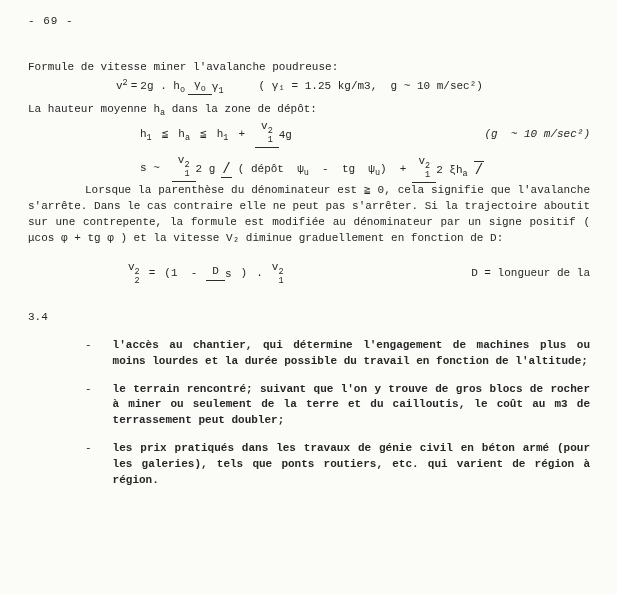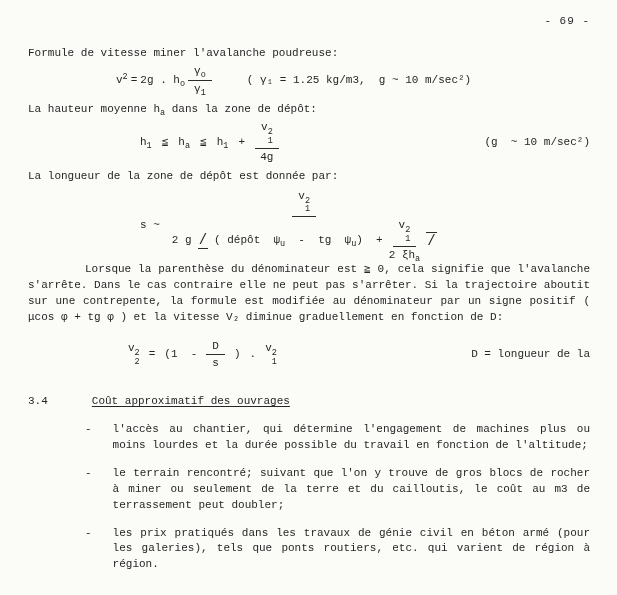--- a/index.html
+++ b/index.html
@@ -7,49 +7,49 @@
   body {
     width: 617px; height: 595px;
     background: #fbfbf8;
     color: #262626;
     font-family: "Liberation Mono", "DejaVu Sans Mono", "DejaVu Sans", monospace;
     font-size: 11px;
     line-height: 1.45;
     padding: 14px 27px 6px 28px;
     overflow: hidden;
   }
-  .page-number { text-align: right; margin: 0 0 16px 0; letter-spacing: 1px; }
+  .page-number { text-align: left; margin: 0 0 30px 0; letter-spacing: 1px; }
   p { margin: 0; }
   .lead { margin-bottom: 3px; white-space: normal; }
   sub, sup { font-size: 8.5px; line-height: 0; }
   sub { vertical-align: -3px; }
   sup { vertical-align: 4px; }
   .formula { display: flex; align-items: center; white-space: pre; line-height: 1.15; }
   .f1 { margin: 3px 0 7px 88px; gap: 3px; }
   .f2 { margin: 3px 0 5px 112px; gap: 10px; }
   .f3 { margin: 5px 0 0 112px; gap: 12px; }
   .f4 { margin: 14px 0 0 100px; gap: 9px; }
   .tok { white-space: pre; }
-  .frac { display: inline-flex; flex-direction: column; align-items: center; text-align: center; }
+  .frac { display: inline-flex; flex-direction: row; align-items: center; text-align: center; }
   .frac > .num { border-bottom: 1px solid #2b2b2b; padding: 0 6px 2px; display: flex; align-items: center; justify-content: center; gap: 6px; white-space: pre; }
   .frac > .den { padding-top: 2px; display: flex; align-items: center; justify-content: center; gap: 6px; white-space: pre; }
   .ss { display: inline-flex; flex-direction: column; align-items: flex-start; font-size: 8.5px; line-height: 1.05; vertical-align: -4px; }
   .ss sup, .ss sub { font-size: inherit; line-height: inherit; vertical-align: baseline; }
   .tw-lbr { border-bottom: 1px solid #2b2b2b; font-size: 14px; padding: 0 1px; }
   .tw-rbr { border-top: 1px solid #2b2b2b; font-size: 14px; padding: 0 1px; }
   .note { margin-left: 32px; }
-  .push-right { margin-left: auto; }
+  .push-right { margin-left: auto; font-style: italic; }
   .note-block { margin-left: auto; display: flex; flex-direction: row; line-height: 1.35; white-space: pre; }
   .nb-indent { padding-left: 28px; }
   .para { text-indent: 57px; text-align: justify; }
-  .section-heading { margin-top: 24px; display: flex; gap: 44px; }
+  .section-heading { margin-top: 24px; display: flex; gap: 17px; }
   .sec-title { text-decoration: underline; text-underline-offset: 2px; }
   .sec-intro { margin: 15px 0 0 57px; }
   .bullet { display: flex; gap: 21px; margin: 12px 0 0 57px; }
-  .bullet .btext { text-align: justify; }
+  .bullet .btext { text-align: justify; font-weight: bold; }
 </style>
 </head>
 <body>
 
 <div class="page">
 
   <div class="page-number">- 69 -</div>
 
   <p class="lead">Formule de vitesse miner l'avalanche poudreuse:</p>
 
@@ -73,21 +73,20 @@
     <span class="tok">≦</span>
     <span class="tok"><span>h</span><sub>1</sub></span>
     <span class="tok">+</span>
     <span class="frac">
       <span class="num"><span class="tok"><span>v</span><span class="ss"><sup>2</sup><sub>1</sub></span></span></span>
       <span class="den">4g</span>
     </span>
     <span class="note push-right">(g  ~ 10 m/sec²)</span>
   </div>
 
-  <p class="lead">La longueur de la zone de dépôt est donnée par:</p>
 
   <div class="formula f3">
     <span class="tok">s ~</span>
     <span class="frac">
       <span class="num">
         <span class="tok"><span>v</span><span class="ss"><sup>2</sup><sub>1</sub></span></span>
       </span>
       <span class="den">
         <span class="tok">2 g</span>
         <span class="tw-lbr">/</span>
@@ -114,21 +113,20 @@
     <span class="tok">)</span>
     <span class="tok">.</span>
     <span class="tok"><span>v</span><span class="ss"><sup>2</sup><sub>1</sub></span></span>
     <span class="note-block">
       <span class="nb-line">D = longueur de la</span>
     </span>
   </div>
 
   <div class="section-heading">
     <span class="sec-num">3.4</span>
-    <span class="sec-title">Coût approximatif des ouvrages</span>
   </div>
 
 
   <div class="bullet">
     <span class="marker">-</span>
     <span class="btext">l'accès au chantier, qui détermine l'engagement de machines plus ou moins lourdes et la durée possible du travail en fonction de l'altitude;</span>
   </div>
 
   <div class="bullet">
     <span class="marker">-</span>

